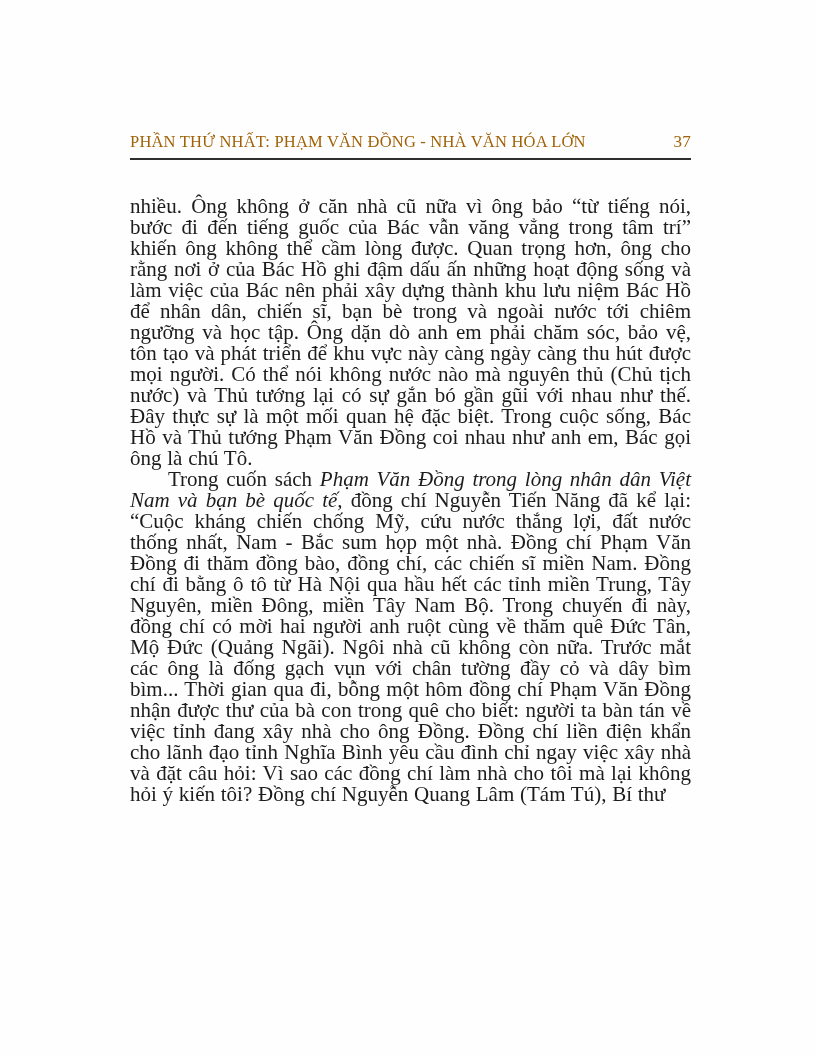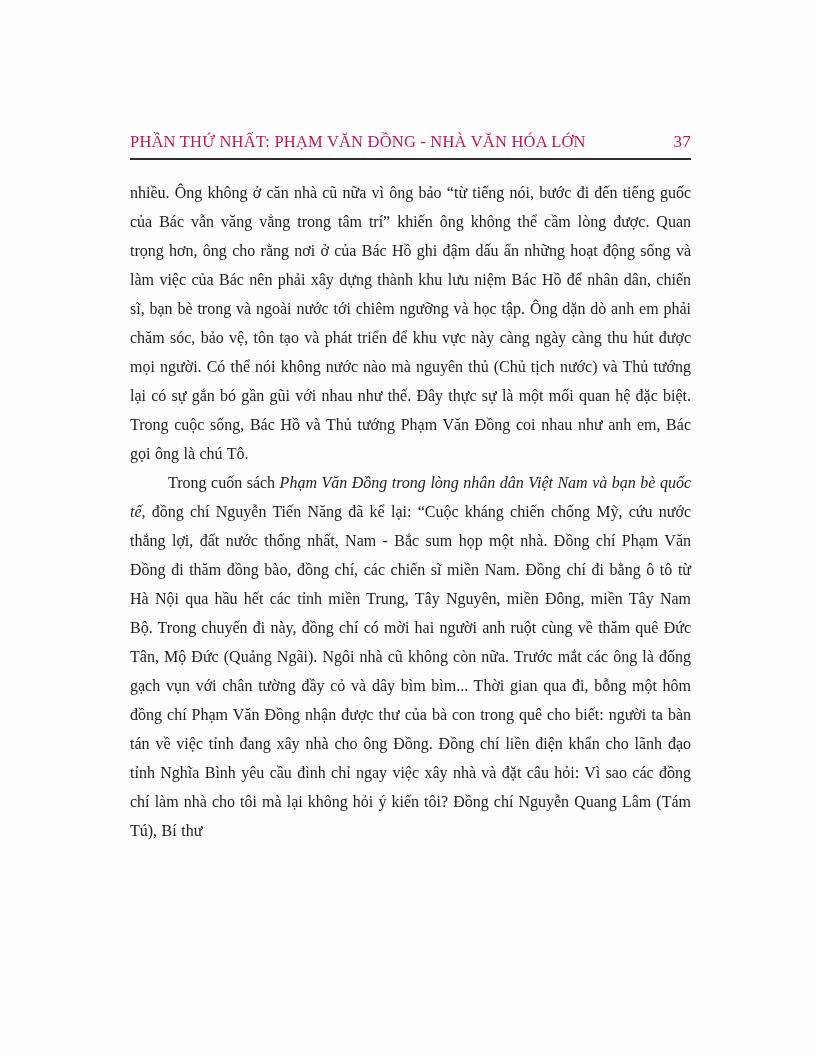--- a/index.html
+++ b/index.html
@@ -24,33 +24,33 @@
     width: 561px;
   }
   .page-header {
     display: flex;
     justify-content: space-between;
     align-items: flex-end;
     font-size: 16.5px;
     letter-spacing: 0.2px;
     border-bottom: 2px solid #2e2e2e;
     padding-bottom: 6px;
-    color: #be185d;
+    color: #a16207;
   }
   .page-header .section-title {
     white-space: nowrap;
   }
   .page-header .page-number {
     font-size: 17px;
     margin-left: 44px;
   }
   .page-content {
-    margin-top: 18px;
-    font-size: 16px;
-    line-height: 29px;
+    margin-top: 36px;
+    font-size: 21px;
+    line-height: 21px;
     text-align: justify;
     word-spacing: 0.5px;
   }
   .para {
     margin: 0;
   }
   .para.indent {
     text-indent: 38px;
   }
   .italic {

